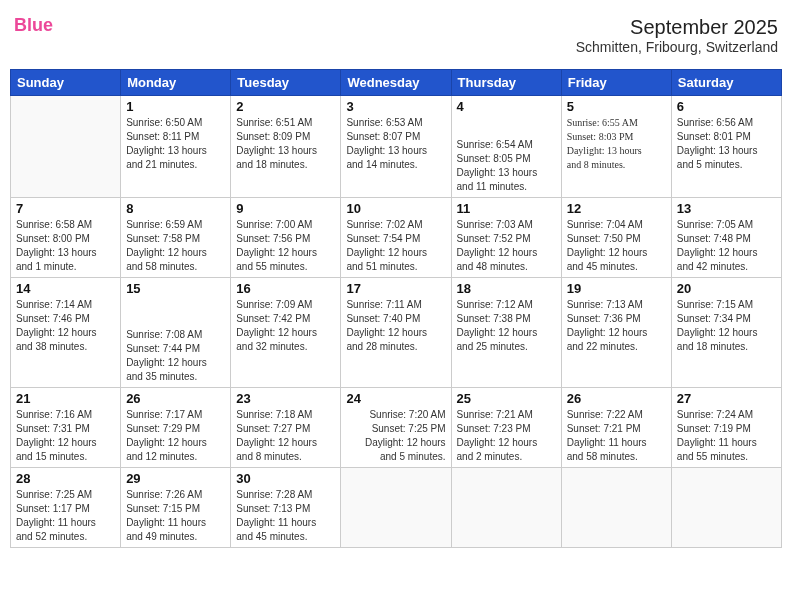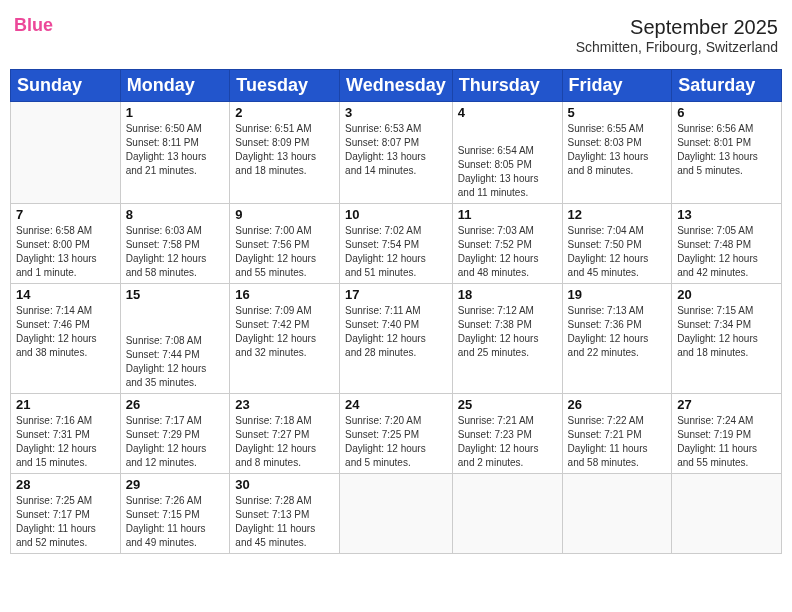--- a/index.html
+++ b/index.html
@@ -48,21 +48,21 @@
     .calendar {
       width: 100%;
       border-collapse: collapse;
       border: 1px solid #ccc;
     }
     .calendar th {
       background-color: #2255cc;
       color: #fff;
       text-align: left;
       padding: 5px 6px;
-      font-size: 18px;
+      font-size: 13px;
       border: 1px solid #1a44aa;
     }
     .calendar td {
       vertical-align: top;
       border: 1px solid #ccc;
       padding: 3px 5px;
       width: 110px;
       min-height: 70px;
     }
     .day-number {
@@ -138,21 +138,21 @@
         </td>
         <td>
           <div class="day-number">4</div>
           <div class="day-info" style="white-space: pre-line; margin-top: 24px;">Sunrise: 6:54 AM
 Sunset: 8:05 PM
 Daylight: 13 hours
 and 11 minutes.</div>
         </td>
         <td>
           <div class="day-number">5</div>
-          <div class="day-info" style="white-space: pre-line;">Sunrise: 6:55 AM
+          <div class="day-info" style="white-space: pre-line; font-family: Liberation Serif, serif;">Sunrise: 6:55 AM
 Sunset: 8:03 PM
 Daylight: 13 hours
 and 8 minutes.</div>
         </td>
         <td>
           <div class="day-number">6</div>
           <div class="day-info" style="white-space: pre-line;">Sunrise: 6:56 AM
 Sunset: 8:01 PM
 Daylight: 13 hours
 and 5 minutes.</div>
@@ -161,21 +161,21 @@
       <tr>
         <td>
           <div class="day-number">7</div>
           <div class="day-info" style="white-space: pre-line;">Sunrise: 6:58 AM
 Sunset: 8:00 PM
 Daylight: 13 hours
 and 1 minute.</div>
         </td>
         <td>
           <div class="day-number">8</div>
-          <div class="day-info" style="white-space: pre-line;">Sunrise: 6:03 AM
+          <div class="day-info" style="white-space: pre-line;">Sunrise: 6:59 AM
 Sunset: 7:58 PM
 Daylight: 12 hours
 and 58 minutes.</div>
         </td>
         <td>
           <div class="day-number">9</div>
           <div class="day-info" style="white-space: pre-line;">Sunrise: 7:00 AM
 Sunset: 7:56 PM
 Daylight: 12 hours
 and 55 minutes.</div>
@@ -277,21 +277,21 @@
         </td>
         <td>
           <div class="day-number">23</div>
           <div class="day-info" style="white-space: pre-line;">Sunrise: 7:18 AM
 Sunset: 7:27 PM
 Daylight: 12 hours
 and 8 minutes.</div>
         </td>
         <td>
           <div class="day-number">24</div>
-          <div class="day-info" style="white-space: pre-line;">Sunrise: 7:20 AM
+          <div class="day-info" style="white-space: pre-line; text-align: right;">Sunrise: 7:20 AM
 Sunset: 7:25 PM
 Daylight: 12 hours
 and 5 minutes.</div>
         </td>
         <td>
           <div class="day-number">25</div>
           <div class="day-info" style="white-space: pre-line;">Sunrise: 7:21 AM
 Sunset: 7:23 PM
 Daylight: 12 hours
 and 2 minutes.</div>
@@ -308,21 +308,21 @@
           <div class="day-info" style="white-space: pre-line;">Sunrise: 7:24 AM
 Sunset: 7:19 PM
 Daylight: 11 hours
 and 55 minutes.</div>
         </td>
       </tr>
       <tr>
         <td>
           <div class="day-number">28</div>
           <div class="day-info" style="white-space: pre-line;">Sunrise: 7:25 AM
-Sunset: 7:17 PM
+Sunset: 1:17 PM
 Daylight: 11 hours
 and 52 minutes.</div>
         </td>
         <td>
           <div class="day-number">29</div>
           <div class="day-info" style="white-space: pre-line;">Sunrise: 7:26 AM
 Sunset: 7:15 PM
 Daylight: 11 hours
 and 49 minutes.</div>
         </td>

